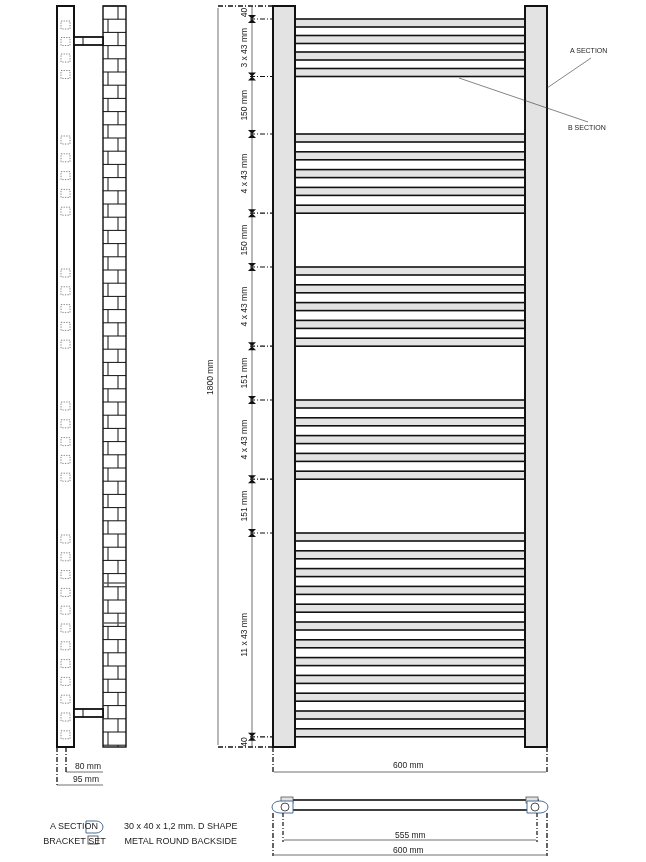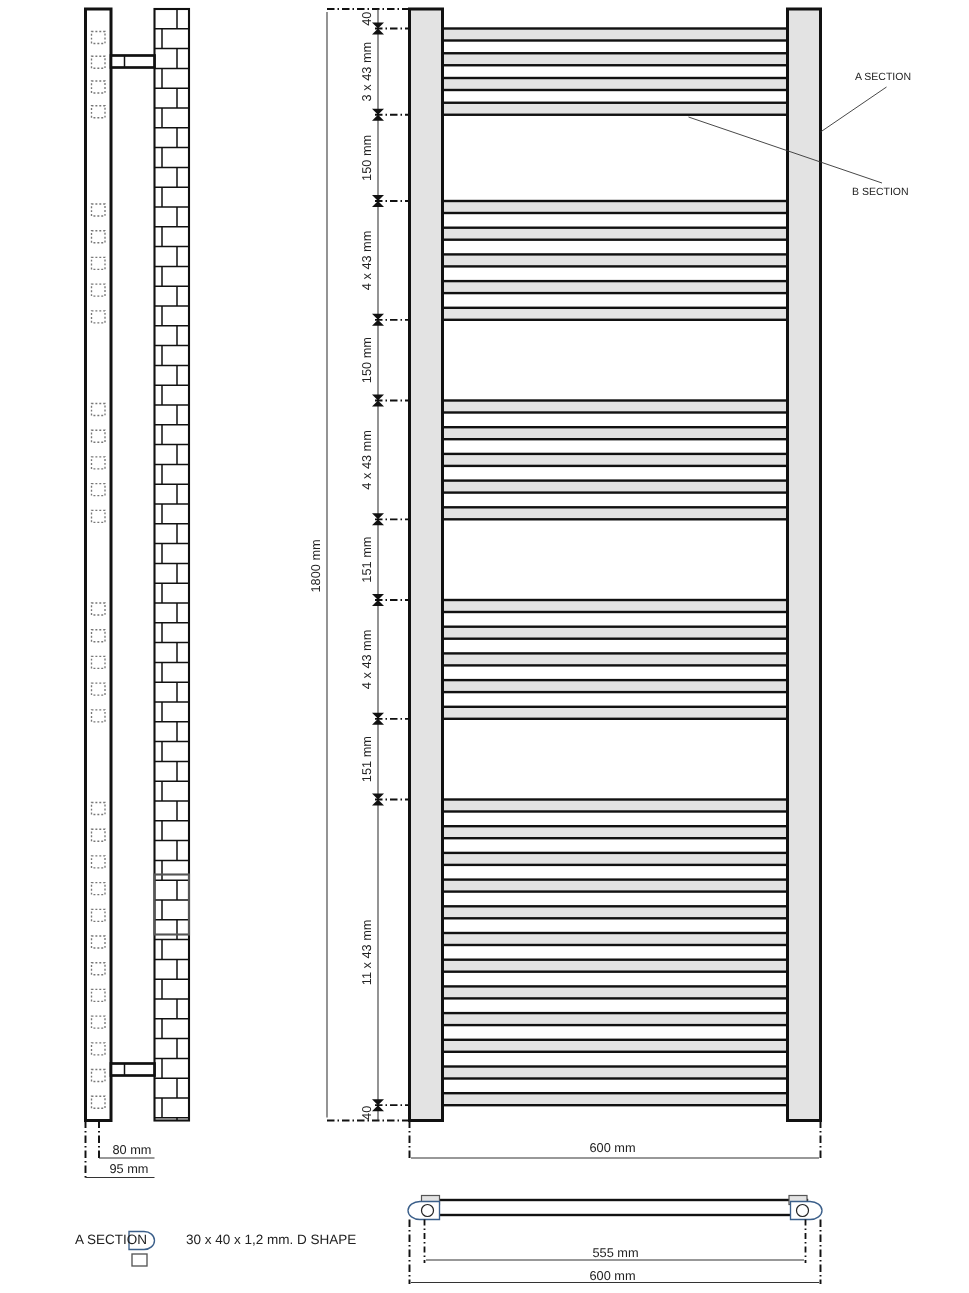--- a/index.html
+++ b/index.html
@@ -295,13 +295,14 @@
     <text class="lbl" x="395" y="838">555 mm</text>
     <text class="lbl" x="393" y="853">600 mm</text>
   </g>
 
   <path d="M86,821 L96,821 A7,6 0 0 1 96,833 L86,833 Z" fill="#fff" stroke="#3b5f8a" stroke-width="0.9"></path>
   <rect x="88" y="836" width="10" height="8" fill="#fff" stroke="#555" stroke-width="0.9"></rect>
 </svg>
 
 <div class="legend" style="left:24px;top:820px;">
   <div><span style="display:inline-block;width:100px">A  SECTION</span><span>30 x 40 x 1,2 mm. D  SHAPE</span></div>
+  <div style="margin-top:3px"><span style="display:inline-block;width:100px">BRACKET SET</span><span>METAL ROUND BACKSIDE</span></div>
 </div>
 
 </body></html>

